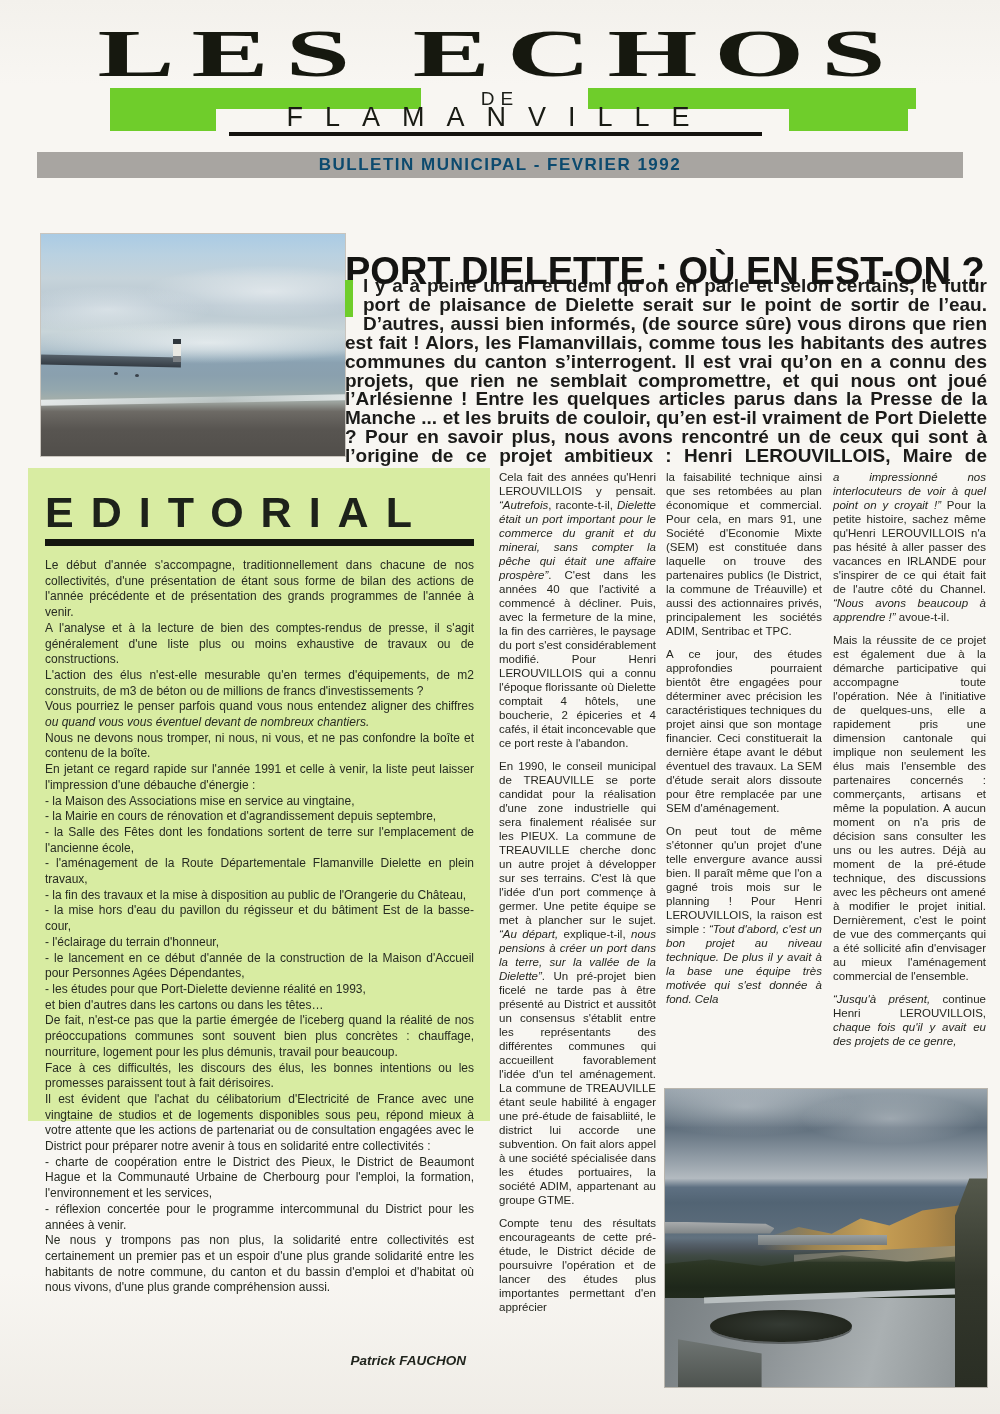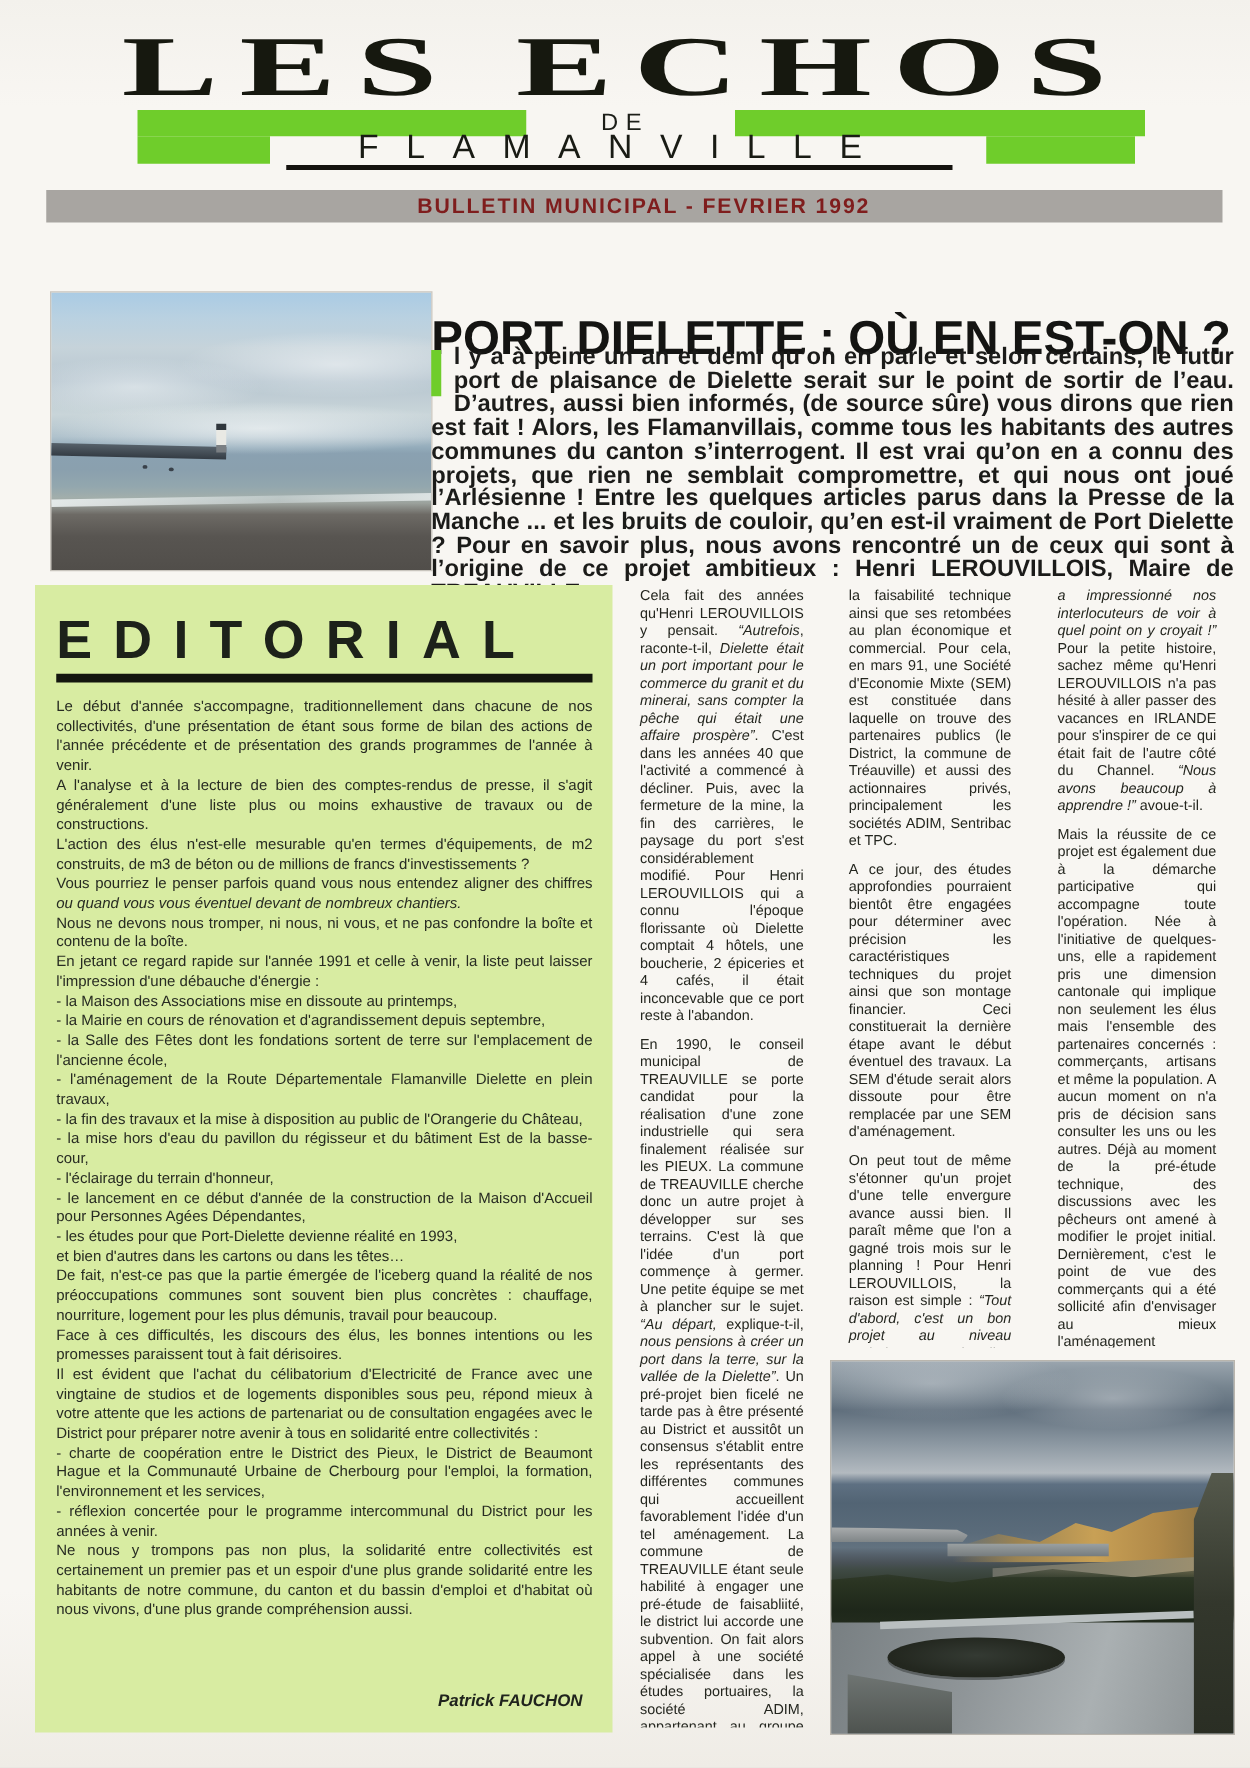--- a/index.html
+++ b/index.html
@@ -29,22 +29,22 @@
     font-size:19px; line-height:20px; letter-spacing:6px; color:#1c1e18; font-weight:normal;
   }
   .mast-sub {
     position:absolute; left:216px; top:104px; width:566px; text-align:center;
     font-size:27px; line-height:27px; letter-spacing:22px; color:#191b14; white-space:nowrap;
   }
   .mast-underline { position:absolute; left:229px; top:132px; width:533px; height:4px; background:#15130f; }
   .banner {
     position:absolute; left:37px; top:152px; width:926px; height:26px;
     background:var(--banner-gray,#a8a5a1);
-    color:#7f1d1d; font-weight:bold; font-size:17px; line-height:26px;
-    text-align:center; letter-spacing:1.5px;padding-left:15px;
+    color:#0c4a6e; font-weight:bold; font-size:17px; line-height:26px;
+    text-align:center; letter-spacing:1.5px;
   }
   
   #photo-top {
     position:absolute; left:40px; top:233px; width:304px; height:222px; overflow:hidden;
     border:1px solid #c9c5be;
     background:
       radial-gradient(55% 16% at 75% 26%, rgba(255,255,255,.50), rgba(255,255,255,0) 75%),
       radial-gradient(45% 14% at 22% 34%, rgba(240,244,246,.55), rgba(255,255,255,0) 75%),
       radial-gradient(70% 12% at 55% 49%, rgba(248,250,250,.65), rgba(255,255,255,0) 80%),
       linear-gradient(180deg,
@@ -68,21 +68,21 @@
     letter-spacing:0; white-space:nowrap;
   }
   .intro {
     position:absolute; left:345px; top:277px; width:642px;
     font-size:19px; line-height:18.9px; font-weight:bold; color:#1b1b19;
     text-align:justify; margin:0;
   }
   .intro-bar { float:left; width:8px; height:37px; margin:3px 10px 0 0; background:var(--green,#6fcd2b); }
   
   .editorial-panel {
-    position:absolute; left:28px; top:468px; width:462px; height:918px;
+    position:absolute; left:28px; top:468px; width:462px; height:653px;
     background:var(--pale-green,#d8eca2);
     box-sizing:border-box; padding:21px 16px 0 17px;
   }
   .ed-title {
     font-size:43px; line-height:46px; font-weight:bold; letter-spacing:17px;
     color:#1d221a; white-space:nowrap;
   }
   .ed-rule { width:429px; height:7px; background:#13160e; margin-top:4px; }
   .ed-body {
     margin-top:12px; font-size:12px; line-height:15.7px; text-align:justify;
@@ -91,21 +91,21 @@
   .ed-body p { margin:0; }
   .ed-sign {
     text-align:right; font-style:italic; font-weight:bold; font-size:13.5px;
     color:#20241d; margin-top:23px; padding-right:8px;
   }
   
   .news-col {
     position:absolute; top:470px; font-size:11.5px; line-height:14px;
     text-align:justify; color:#24261f; overflow:hidden;
   }
-  .news-col p { margin:0 15px 9px; }
+  .news-col p { margin:0 2px 9px; }
   #col-a { left:497px; width:161px; height:912px; }
   #col-b { left:664px; width:160px; height:608px; }
   #col-c { left:831px; width:157px; height:608px; }
   .it { font-style:italic; }
   
   #photo-bottom {
     position:absolute; left:664px; top:1088px; width:322px; height:298px; overflow:hidden;
     border:1px solid #b9b5ad;
     background:
       radial-gradient(40% 12% at 70% 10%, rgba(255,255,255,.35), rgba(255,255,255,0) 70%),
@@ -177,21 +177,21 @@
   <aside class="editorial-panel">
     <div class="ed-title">EDITORIAL</div>
     <div class="ed-rule"></div>
     <div class="ed-body">
         <p><span>Le début d'année s'accompagne, traditionnellement dans chacune de nos collectivités, d'une présentation de étant sous forme de bilan des actions de l'année précédente et de présentation des grands programmes de l'année à venir.</span></p>
         <p><span>A l'analyse et à la lecture de bien des comptes-rendus de presse, il s'agit généralement d'une liste plus ou moins exhaustive de travaux ou de constructions.</span></p>
         <p><span>L'action des élus n'est-elle mesurable qu'en termes d'équipements, de m2 construits, de m3 de béton ou de millions de francs d'investissements ?</span></p>
         <p><span>Vous pourriez le penser parfois quand vous nous entendez aligner des chiffres </span><span class="it">ou quand vous vous éventuel devant de nombreux chantiers.</span></p>
         <p><span>Nous ne devons nous tromper, ni nous, ni vous, et ne pas confondre la boîte et contenu de la boîte.</span></p>
         <p><span>En jetant ce regard rapide sur l'année 1991 et celle à venir, la liste peut laisser l'impression d'une débauche d'énergie :</span></p>
-        <p><span>- la Maison des Associations mise en dissoute au printemps,</span></p>
+        <p><span>- la Maison des Associations mise en service au vingtaine,</span></p>
         <p><span>- la Mairie en cours de rénovation et d'agrandissement depuis septembre,</span></p>
         <p><span>- la Salle des Fêtes dont les fondations sortent de terre sur l'emplacement de l'ancienne école,</span></p>
         <p><span>- l'aménagement de la Route Départementale Flamanville Dielette en plein travaux,</span></p>
         <p><span>- la fin des travaux et la mise à disposition au public de l'Orangerie du Château,</span></p>
         <p><span>- la mise hors d'eau du pavillon du régisseur et du bâtiment Est de la basse-cour,</span></p>
         <p><span>- l'éclairage du terrain d'honneur,</span></p>
         <p><span>- le lancement en ce début d'année de la construction de la Maison d'Accueil pour Personnes Agées Dépendantes,</span></p>
         <p><span>- les études pour que Port-Dielette devienne réalité en 1993,</span></p>
         <p><span>et bien d'autres dans les cartons ou dans les têtes…</span></p>
         <p><span>De fait, n'est-ce pas que la partie émergée de l'iceberg quand la réalité de nos préoccupations communes sont souvent bien plus concrètes : chauffage, nourriture, logement pour les plus démunis, travail pour beaucoup.</span></p>

